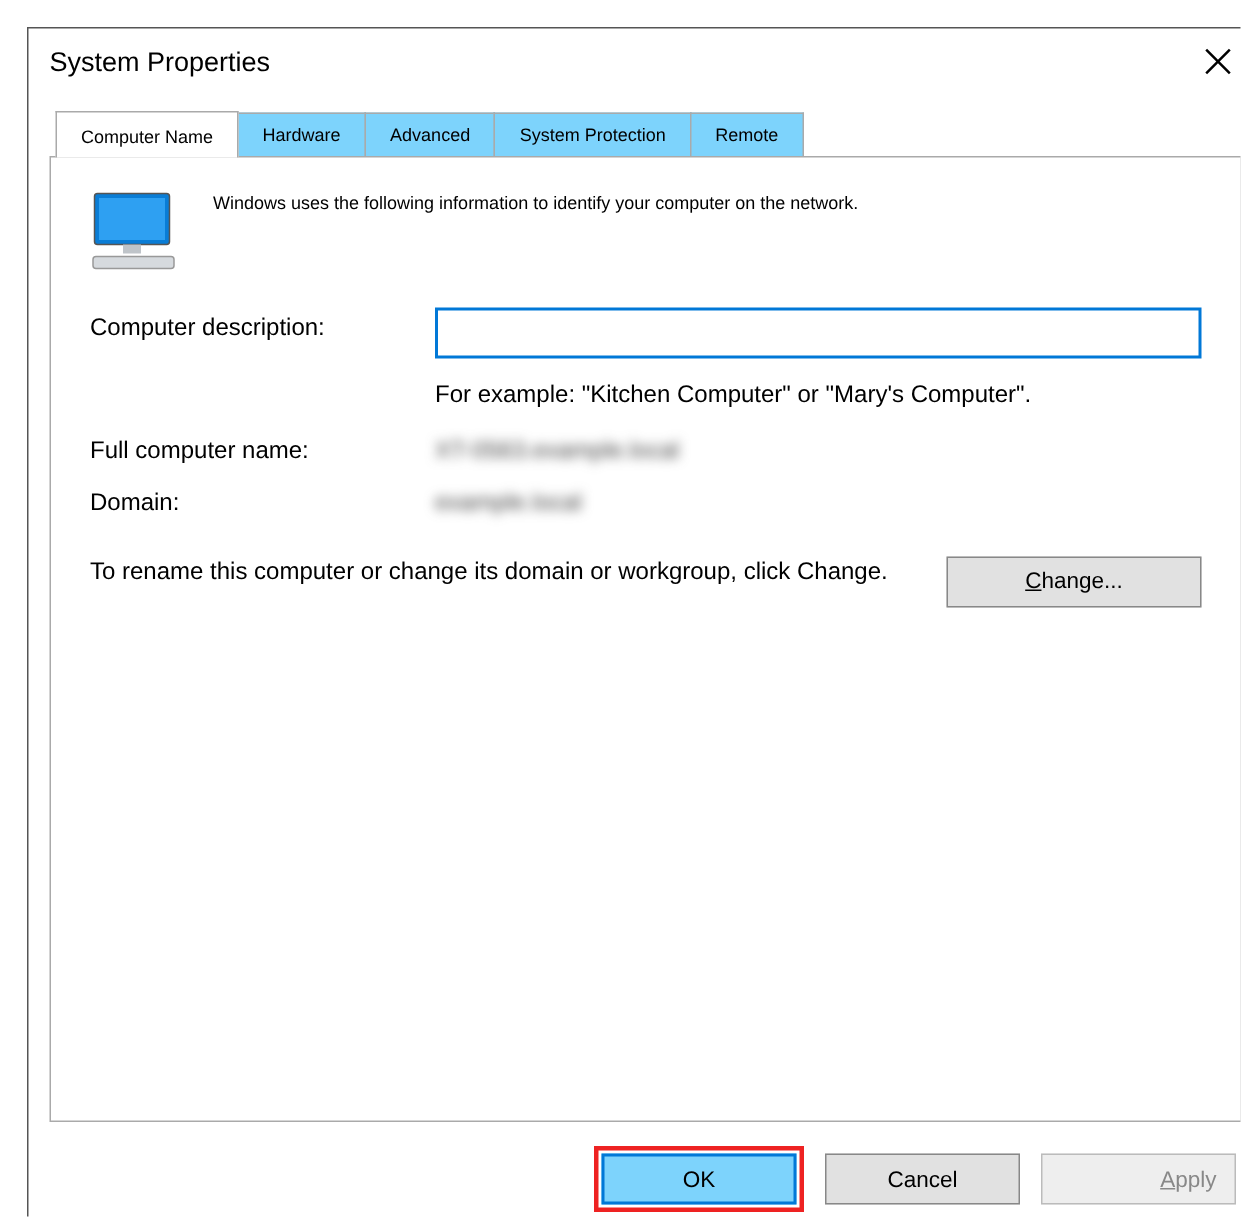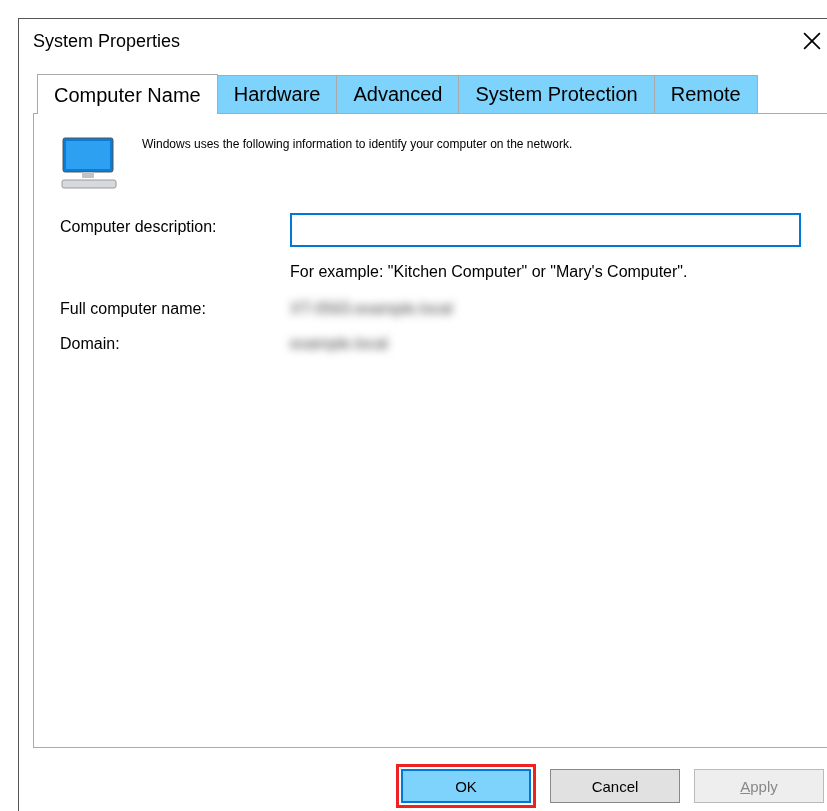--- a/index.html
+++ b/index.html
@@ -55,21 +55,21 @@
     align-items: flex-end;
     position: relative;
     z-index: 2;
     margin-left: 4px;
   }
   .tab {
     border: 1px solid #aaa;
     border-bottom: none;
     background: #fff;
     padding: 7px 16px 7px 16px;
-    font-size: 20px;
+    font-size: 12px;
     margin-right: -1px;
     position: relative;
   }
   .tab.active {
     background: #fff;
     border-color: #aaa;
     top: 1px;
     padding-top: 9px;
     z-index: 3;
   }
@@ -175,20 +175,21 @@
     background: #7dd3fc;
     font-size: 15px;
     font-family: inherit;
     cursor: pointer;
   }
   .win-btn.disabled {
     color: #888;
     border-color: #bbb;
     background: #eee;
     cursor: default;
+    text-align: right;
   }
 </style>
 </head>
 <body>
 
 <div class="window">
 
   <div class="titlebar">
     <div class="title">System Properties</div>
     <div class="close-btn">
@@ -235,20 +236,24 @@
         <div class="form-label">Full computer name:</div>
         <div class="info-value">XT-0563.example.local</div>
       </div>
 
       <div class="form-row">
         <div class="form-label">Domain:</div>
         <div class="info-value">example.local</div>
       </div>
 
 
+      <div class="action-row">
+        <div class="action-text">To rename this computer or change its domain or workgroup, click Change.</div>
+        <button class="win-btn"><span></span><span class="u">C</span><span>hange...</span></button>
+      </div>
 
     </div>
 
     <div class="footer">
       <span class="ok-wrap">
         <button class="ok-btn">OK</button>
       </span>
       <button class="win-btn">Cancel</button>
       <button class="win-btn disabled" disabled=""><span></span><span class="u">A</span><span>pply</span></button>
     </div>

